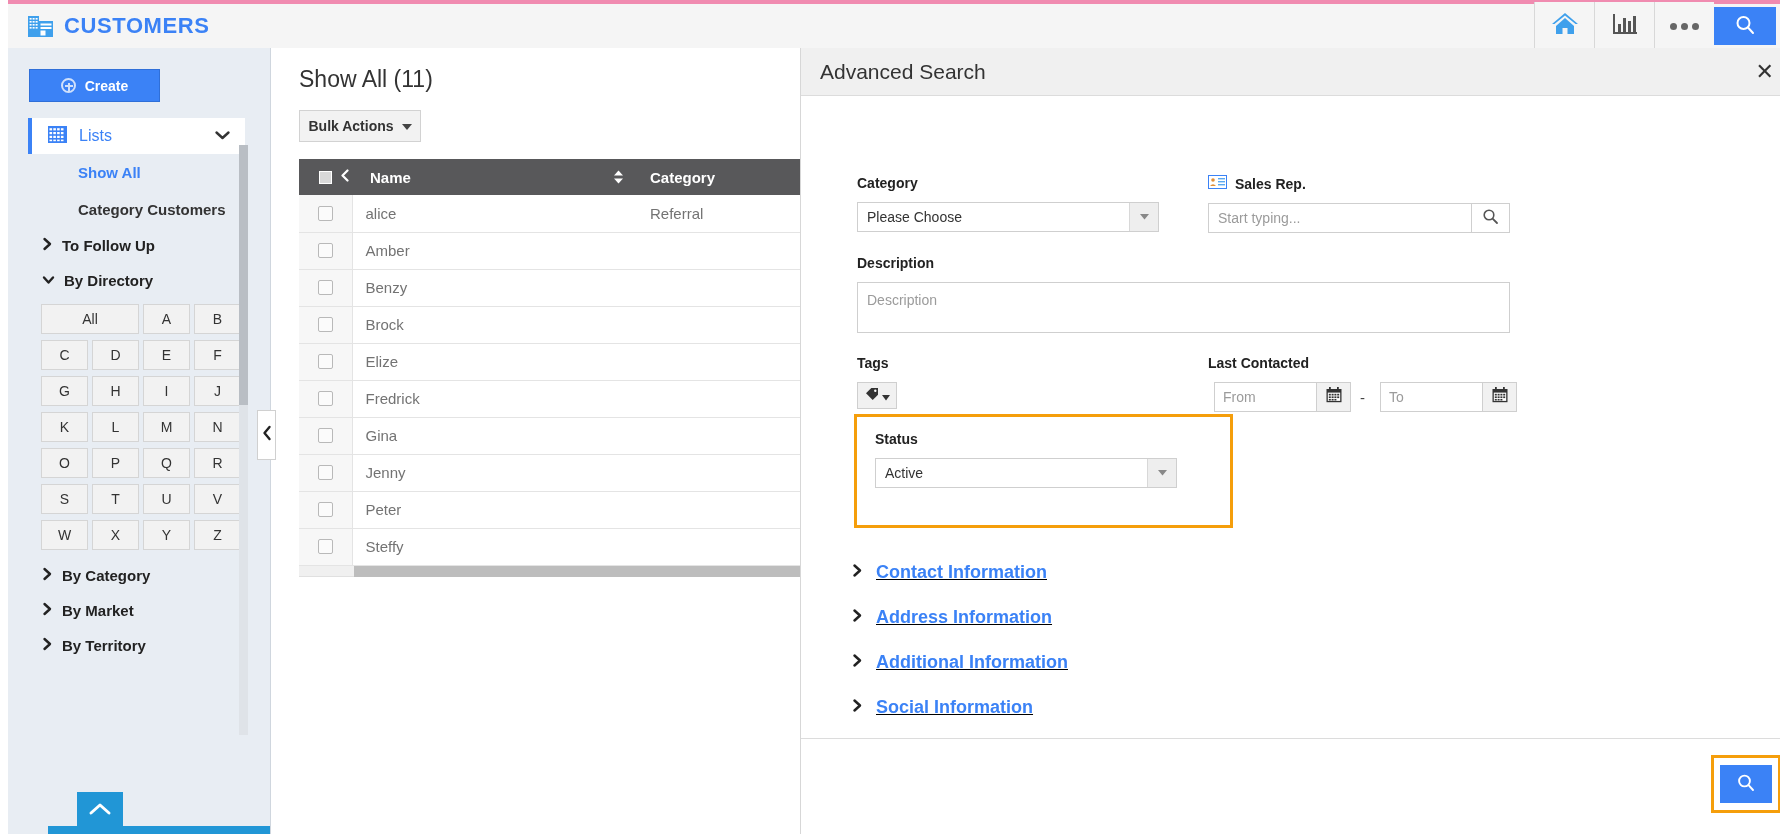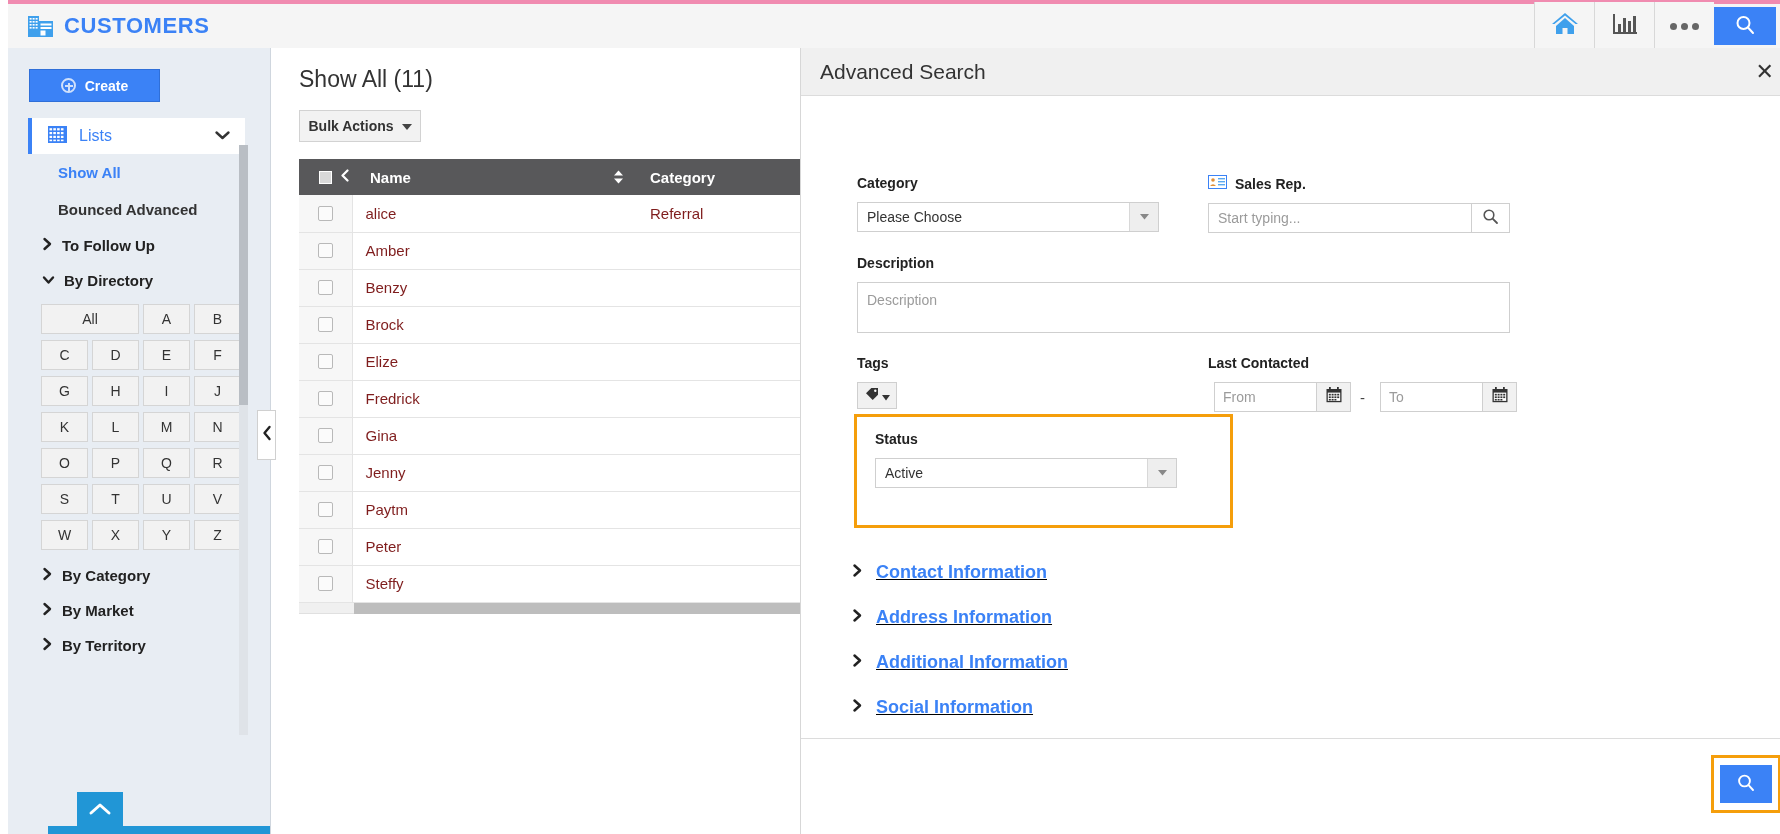--- a/index.html
+++ b/index.html
@@ -71,21 +71,21 @@
   .plus-circle:after  { top:2.5px; left:5.2px; height:8px; width:2px; }
 
   .lists-row {
     margin-top:16px; margin-left:20px; width:217px; height:36px; background:#fff;
     border-left:4px solid #3b82f6; display:flex; align-items:center; cursor:pointer;
   }
   .grid-ico { margin-left:16px; }
   .lists-label { color:#3b82f6; font-size:16px; margin-left:12px; flex:1; }
   .lists-chev { margin-right:14px; }
 
-  .nav-item { font-size:15px; color:#333; padding:10px 0 10px 50px; cursor:pointer; }
+  .nav-item { font-size:15px; color:#333; padding:10px 0 10px 70px; cursor:pointer; }
   .nav-item.active { color:#3b82f6; font-weight:bold; }
   .nav-item.bold { font-weight:bold; }
   .nav-grp {
     font-size:15px; font-weight:bold; color:#222; padding:9px 0 9px 34px;
     display:flex; align-items:center; gap:9px; cursor:pointer;
   }
   .chev-r { display:inline-block; }
   .alpha-grid {
     margin:6px 0 0 33px; width:200px;
     display:grid; grid-template-columns:repeat(4, 47px); gap:6px 4px;
@@ -134,21 +134,21 @@
   .th-inner { display:flex; align-items:center; }
   .chk-box-hdr {
     width:13px; height:13px; background:#d9d9d9; border:1px solid #fff; margin-left:20px;
   }
   .hdr-chev { margin-left:8px; color:#fff; font-size:14px; }
   .sort-arrows {
     position:absolute; right:14px; top:50%; transform:translateY(-50%);
     display:flex; flex-direction:column; gap:2px; line-height:0;
   }
   .tbl tbody td {
-    height:37px; font-size:15px; color:#7f1d1d; border-bottom:1px solid #e4e4e4;
+    height:37px; font-size:15px; color:#737373; border-bottom:1px solid #e4e4e4;
     background:#fff; padding:0;
   }
   .tbl tbody td.c-chk { background:#f7f7f7; border-right:1px solid #e4e4e4; }
   .row-chk {
     width:15px; height:15px; border:1px solid #b9b9b9; background:#fbfbfb;
     border-radius:2px; margin:0 auto; cursor:pointer;
   }
   .c-name { padding-left:13px !important; }
   .c-cat  { padding-left:12px !important; }
   .hscroll {
@@ -365,21 +365,21 @@
       </span>
       <span class="lists-label">Lists</span>
       <span class="lists-chev">
         <svg width="17" height="12" viewBox="0 0 17 12">
             <path d="M2.5 3.5 L8.5 9 L14.5 3.5" stroke="#333" stroke-width="2.4" fill="none" stroke-linecap="round" stroke-linejoin="round"></path>
           </svg>
       </span>
     </div>
 
     <div class="nav-item active">Show All</div>
-    <div class="nav-item bold">Bounced Advanced</div>
+    <div class="nav-item bold">Category Customers</div>
 
     <div class="nav-grp">
       <span class="chev-r">
         <svg width="11" height="14" viewBox="0 0 11 14">
             <path d="M2.5 2 L8 7 L2.5 12" stroke="#222" stroke-width="2.4" fill="none" stroke-linecap="round" stroke-linejoin="round"></path>
           </svg>
       </span>
       <span>To Follow Up</span>
     </div>
 
@@ -548,27 +548,20 @@
               <div class="row-chk"></div>
             </td>
           <td class="c-name">Gina</td>
           <td class="c-cat"></td>
         </tr>
         <tr>
           <td class="c-chk">
               <div class="row-chk"></div>
             </td>
           <td class="c-name">Jenny</td>
-          <td class="c-cat"></td>
-        </tr>
-        <tr>
-          <td class="c-chk">
-              <div class="row-chk"></div>
-            </td>
-          <td class="c-name">Paytm</td>
           <td class="c-cat"></td>
         </tr>
         <tr>
           <td class="c-chk">
               <div class="row-chk"></div>
             </td>
           <td class="c-name">Peter</td>
           <td class="c-cat"></td>
         </tr>
         <tr>

